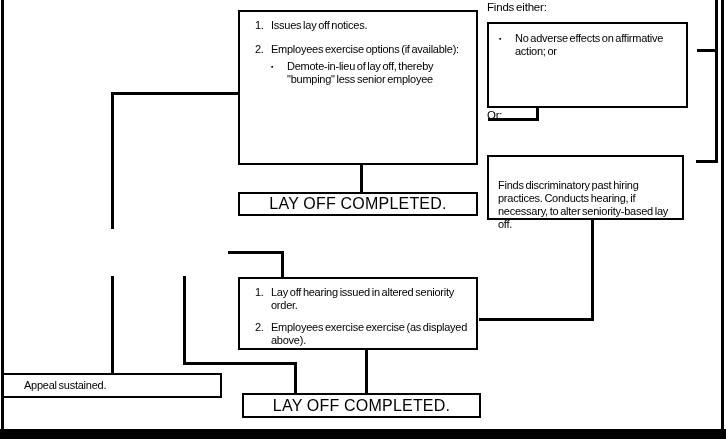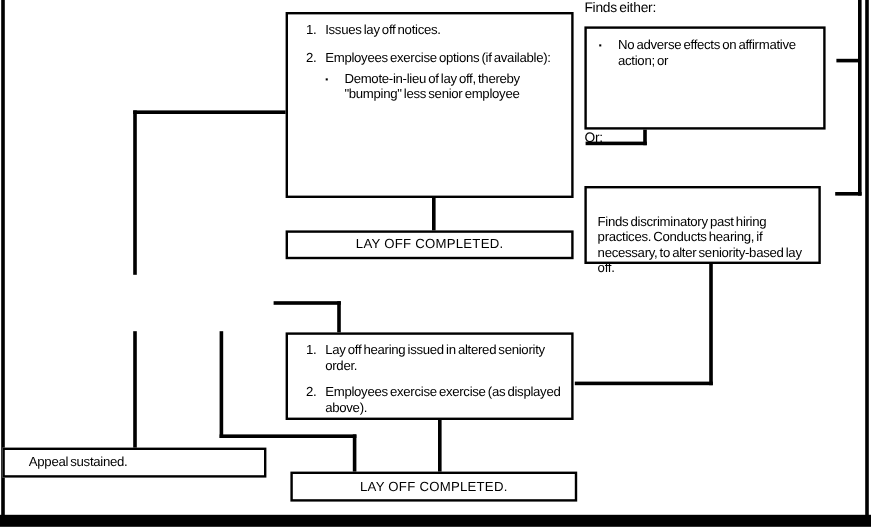--- a/index.html
+++ b/index.html
@@ -2,21 +2,21 @@
 <html><head>
 <meta charset="utf-8">
 <style>
   html,body{margin:0;padding:0;background:#fff;}
   .canvas{position:relative;width:726px;height:440px;background:#ffffff;
           font-family:"Liberation Sans",sans-serif;color:#000;overflow:hidden;}
   .line{position:absolute;background:#000;}
   .box{position:absolute;background:#fff;border:2px solid #000;box-sizing:border-box;}
   .txt{font-size:11px;line-height:13px;letter-spacing:-0.25px;word-spacing:-1px;}
   .caps{display:flex;align-items:center;justify-content:center;
-        font-size:11px;letter-spacing:0.2px;}
+        font-size:16px;letter-spacing:0.2px;}
   .lbl{position:absolute;text-align:left;font-size:11.5px;letter-spacing:-0.2px;word-spacing:-1px;}
   .ni{display:flex;}
   .ni .num{flex:0 0 16px;}
   .ni .nt{flex:1;}
   .blt{display:flex;}
   .blt .bm{flex:0 0 16px;font-size:7px;line-height:12px;padding-top:1px;}
   .blt .bt{flex:1;}
 </style>
 </head>
 <body>

